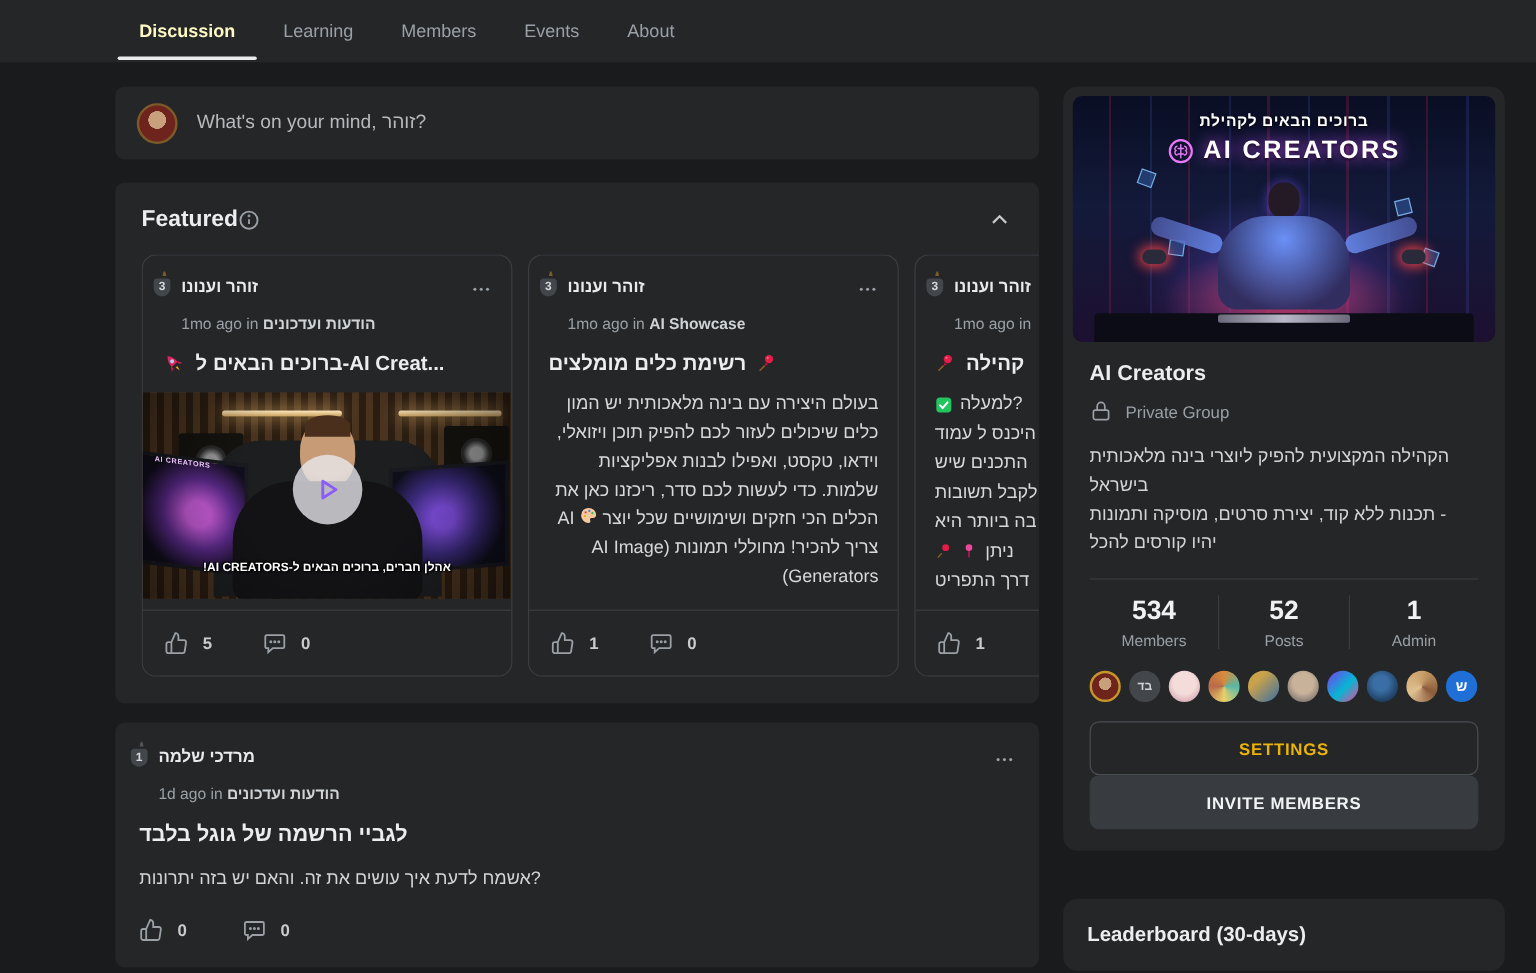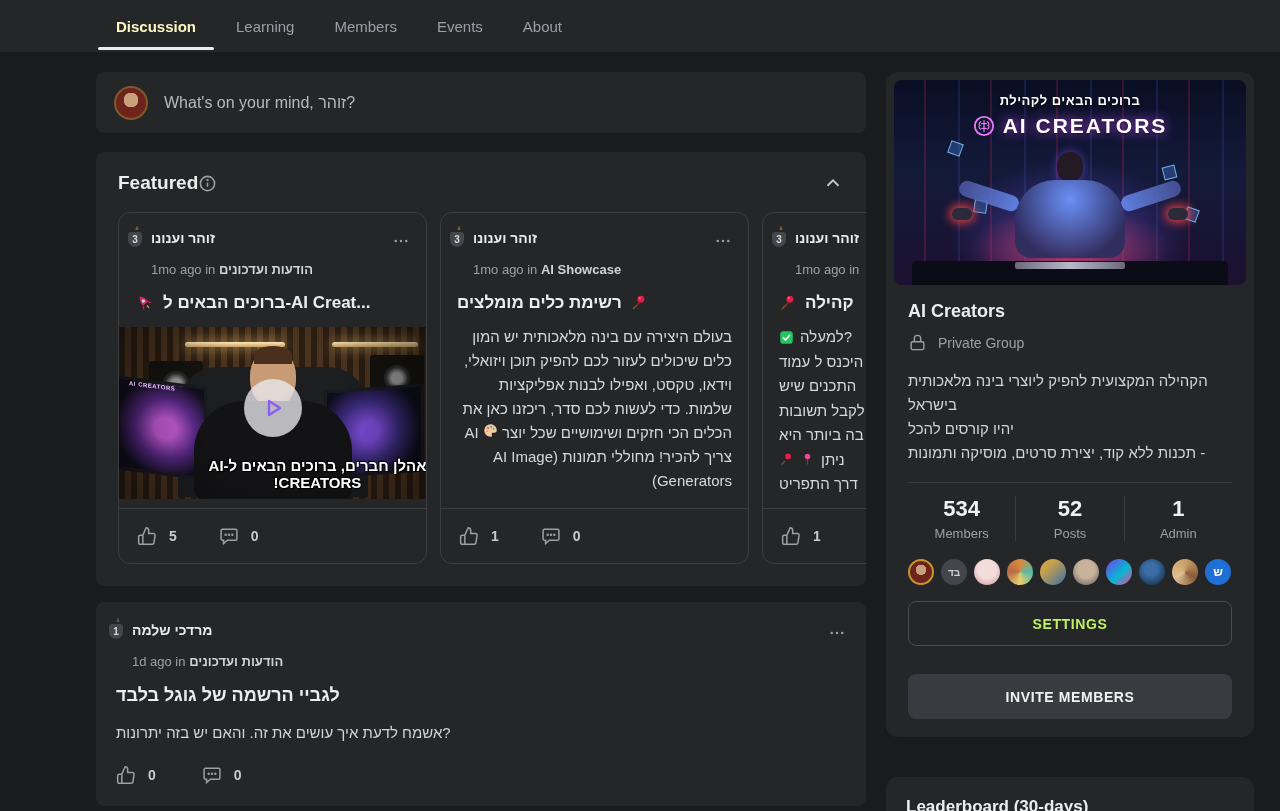--- a/index.html
+++ b/index.html
@@ -77,23 +77,23 @@
   .screenlabel{ position:absolute; left:10px; top:56px; transform:skewY(7deg); font-size:6px;
         font-weight:700; color:#e6c2f5; letter-spacing:.5px; z-index:2; }
   .chair{ position:absolute; left:50%; top:40px; transform:translateX(-50%); width:190px; height:130px;
         background:#1d1e20; border-radius:40px 40px 0 0; }
   .head{ position:absolute; left:50%; top:22px; transform:translateX(-50%); width:46px; height:58px;
         border-radius:46%; background:radial-gradient(circle at 50% 45%, #c79b75 0 60%, #9a6b4a); }
   .head::before{ content:""; position:absolute; top:-3px; left:4px; right:4px; height:18px;
         border-radius:50% 50% 0 0; background:#4a2f1c; }
   .torso{ position:absolute; left:50%; top:74px; transform:translateX(-50%); width:158px; height:100px;
         background:#131315; border-radius:50px 50px 12px 12px; }
-  .caption{ position:absolute; bottom:8px; width:100%; text-align:center; font-size:15px;
+  .caption{ position:absolute; bottom:20px; width:100%; text-align:center; font-size:10px;
         font-weight:700; color:#fff; z-index:3;
-        text-shadow:0 0 2px #000, 1px 1px 1px #000, -1px -1px 1px #000;margin-left:45px; }
+        text-shadow:0 0 2px #000, 1px 1px 1px #000, -1px -1px 1px #000; }
   .play{ position:absolute; left:50%; top:47%; transform:translate(-50%,-50%); width:58px; height:58px;
         border-radius:50%; background:rgba(233,233,238,.78); z-index:4; display:flex;
         align-items:center; justify-content:center; cursor:pointer; }
   
   .post{ margin-top:16px; padding:18px 20px; position:relative; height:204px; }
   .ptitle{ margin-top:16px; font-size:18px; font-weight:700; color:#eceded; }
   .pbody{ margin-top:18px; font-size:15px; color:#d2d4d6; }
   .pengage{ display:flex; gap:46px; margin-top:24px; align-items:center; }
   
   .gcard{ border-radius:12px; padding:8px 8px 0; overflow:hidden; }
@@ -149,21 +149,21 @@
   .sv3{ background:radial-gradient(circle at 50% 40%, #f3dcda 0 45%, #c98fa0); }
   .sv4{ background:conic-gradient(#d98a3a,#58b8a8,#e8d06a,#b86a4a,#d98a3a); }
   .sv5{ background:linear-gradient(135deg,#caa24a 30%,#3a6ea5); }
   .sv6{ background:radial-gradient(circle at 50% 40%, #c9b29a 0 42%, #5a5a5a); }
   .sv7{ background:linear-gradient(135deg,#7c3aed,#06b6d4 55%,#ec4899); }
   .sv8{ background:radial-gradient(circle at 45% 40%, #3a6ea5 0 30%, #0d1f33); }
   .sv9{ background:conic-gradient(#caa06a,#8a5a3a,#e0c090,#caa06a); }
   .sv10{ background:#1f6fd6; color:#fff; font-size:12px; }
   .btn{ height:45px; border-radius:8px; display:flex; align-items:center; justify-content:center;
         font-size:14px; font-weight:700; letter-spacing:.6px; cursor:pointer; }
-  .btn-settings{ border:1px solid #4a4e52; color:#bef264; background:transparent; margin-bottom:28px; }
+  .btn-settings{ border:1px solid #4a4e52; color:#eab308; background:transparent; margin-bottom:0; }
   .btn-invite{ background:#383c40; color:#f1f2f3; margin-bottom:18px; }
   .lcard{ margin-top:40px; border-radius:12px; padding:20px; }
   .ltitle{ font-size:17px; font-weight:700; color:#eceded; }
 </style>
 </head>
 <body>
 
 <div class="app">
 
   <header class="tabbar">
@@ -486,22 +486,22 @@
               <svg width="19" height="19" viewBox="0 0 24 24" fill="none" stroke="#9aa0a5" stroke-width="1.8">
                 <rect x="4" y="11" width="16" height="10" rx="2"></rect>
                 <path d="M8 11V7a4 4 0 0 1 8 0v4"></path>
               </svg>
             </span>
             <span>Private Group</span>
           </div>
           <div class="gdesc">
             <div>הקהילה המקצועית להפיק ליוצרי בינה מלאכותית</div>
             <div>בישראל</div>
+            <div>תכנות ללא קוד, יצירת סרטים, מוסיקה ותמונות -</div>
             <div>יהיו קורסים להכל</div>
-            <div>תכנות ללא קוד, יצירת סרטים, מוסיקה ותמונות -</div>
           </div>
           <div class="gdivider"></div>
           <div class="gstats">
             <div class="gstat">
               <div class="gval">534</div>
               <div class="glabel">Members</div>
             </div>
             <div class="gstat">
               <div class="gval">52</div>
               <div class="glabel">Posts</div>

